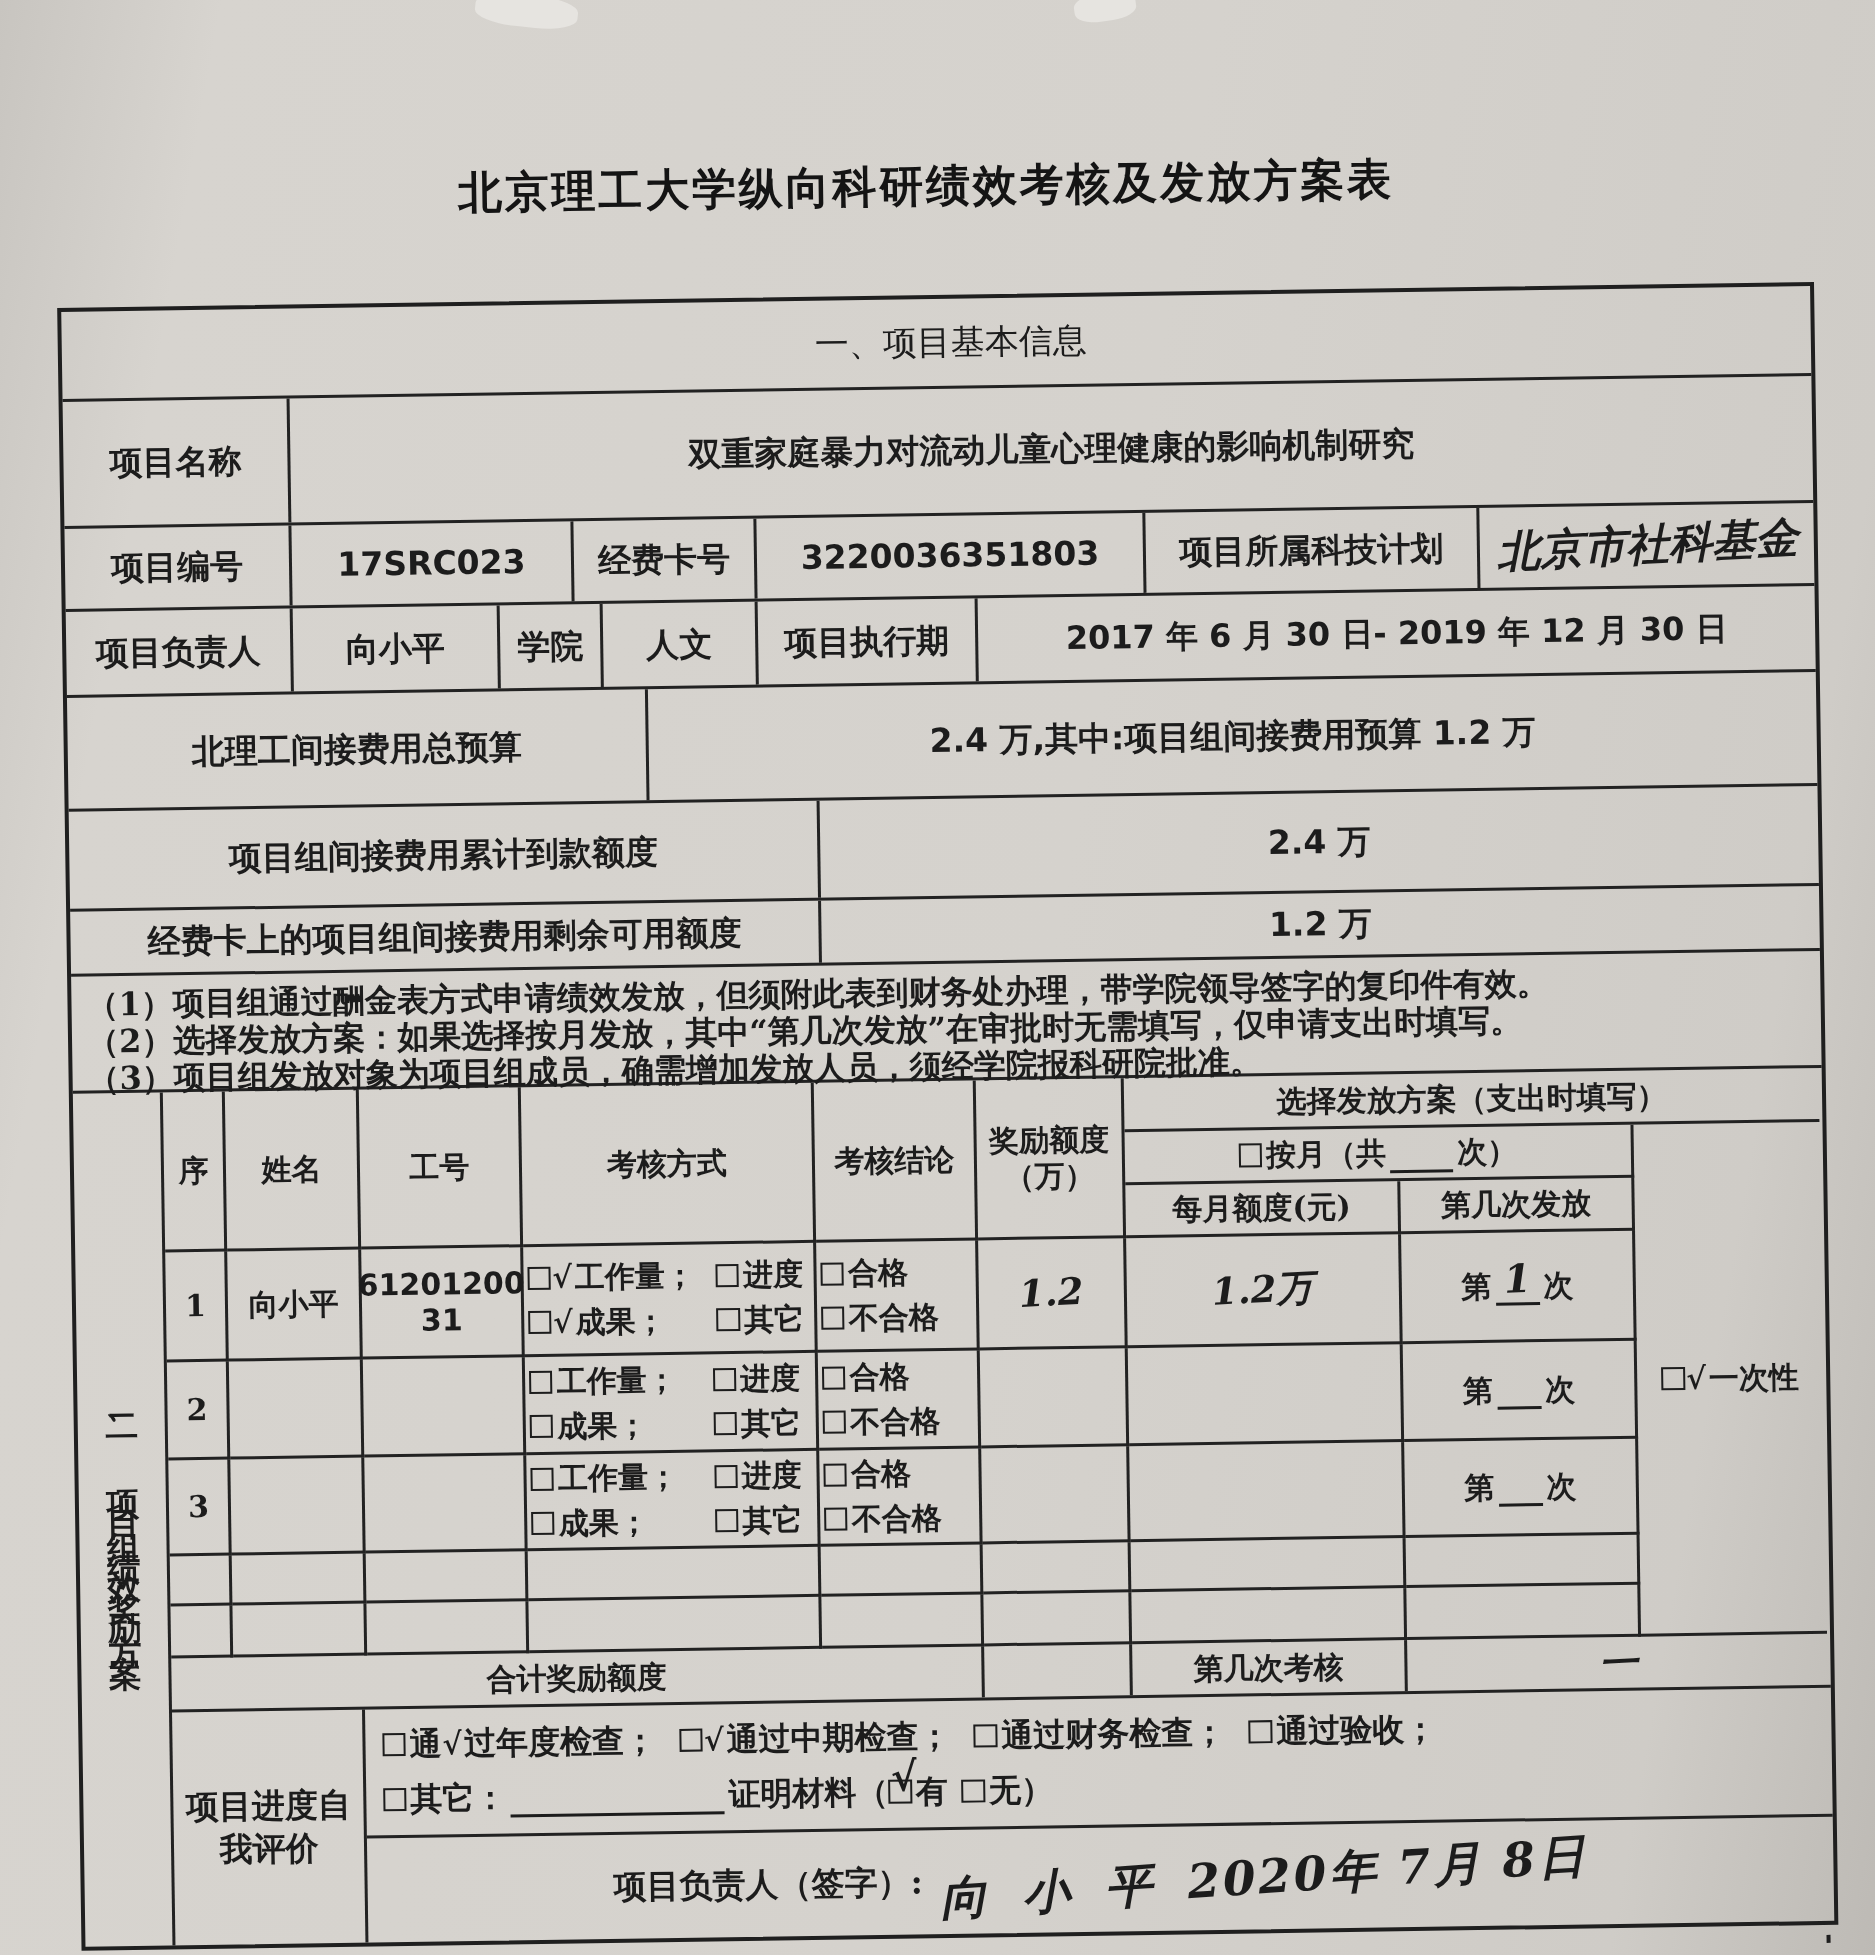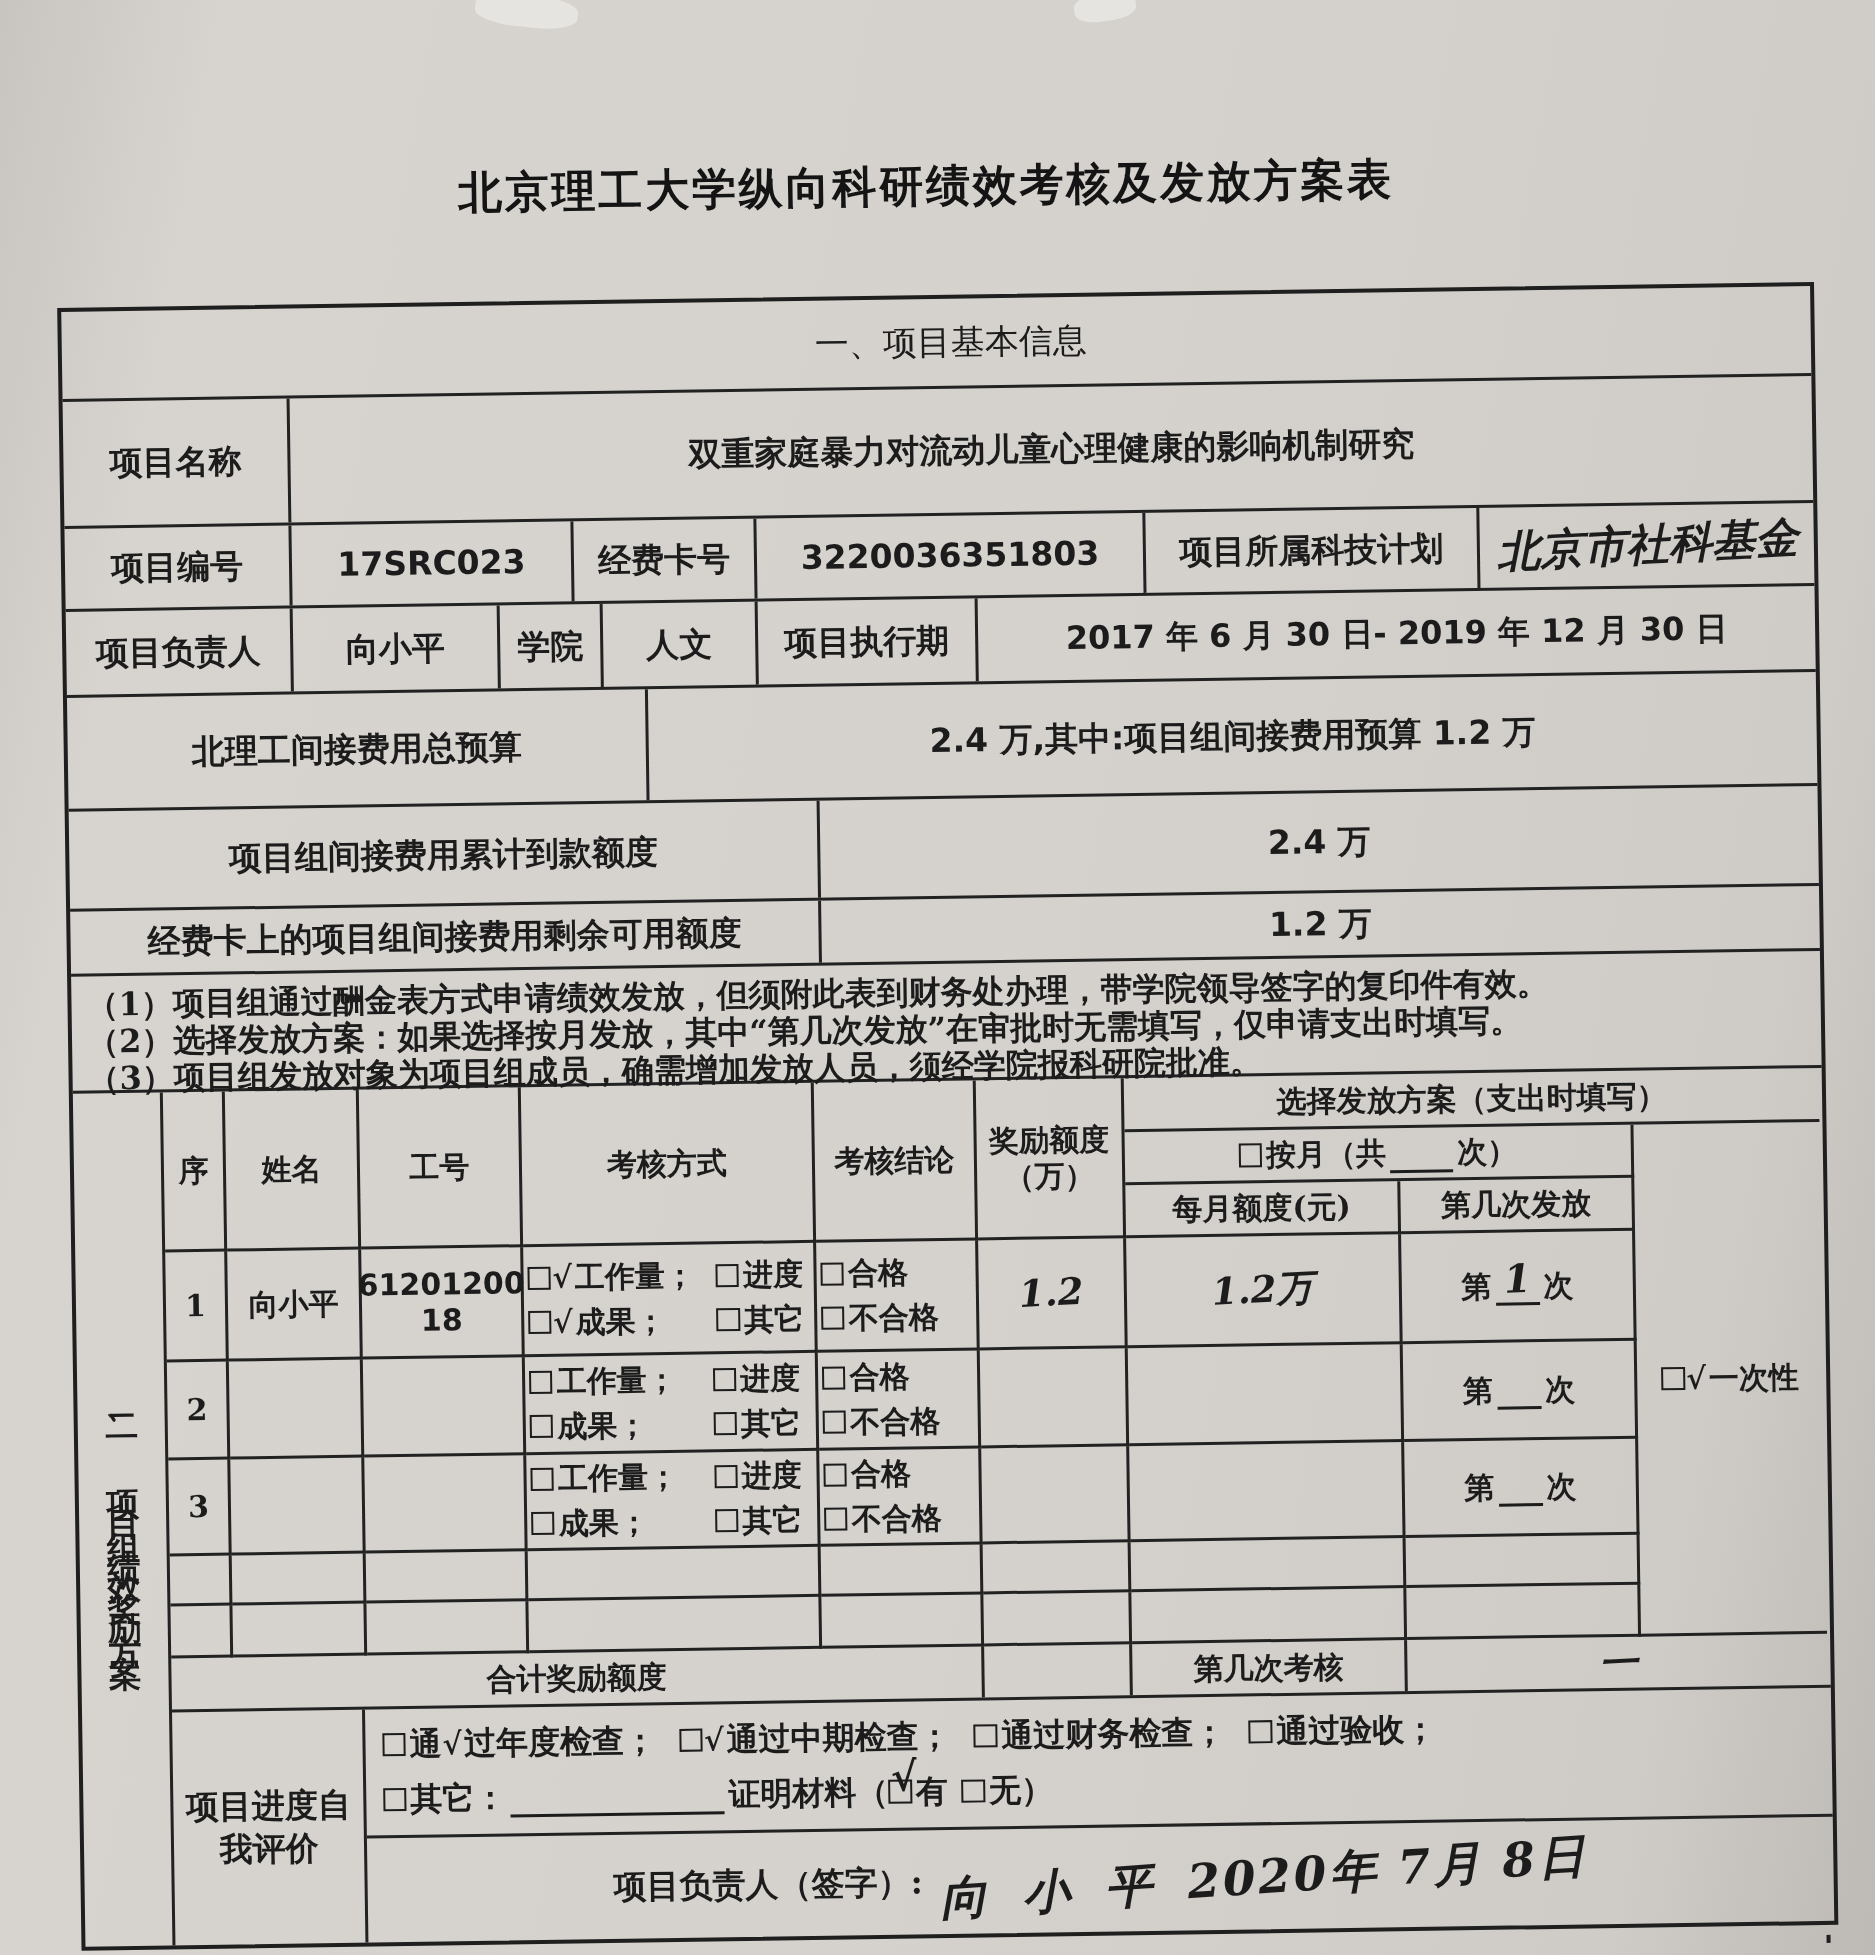--- a/index.html
+++ b/index.html
@@ -154,21 +154,21 @@
                 <span>一次性</span>
               </span>
             </div>
             <div class="g" style="grid-area:3/7/4/8;">每月额度(元)</div>
             <div class="g" style="grid-area:3/8/4/9;">第几次发放</div>
 
             <div class="g" style="grid-area:4/1/5/2;">1</div>
             <div class="g" style="grid-area:4/2/5/3;">向小平</div>
             <div class="g num" style="grid-area:4/3/5/4;">
               <span>61201200</span>
-              <span>18</span>
+              <span>31</span>
             </div>
             <div class="g" style="grid-area:4/4/5/5;align-items:flex-start;">
               <span class="mline">
                 <span class="cb"></span>
                 <span class="check">√</span>
                 <span>工作量；</span>
                 <span style="width:20.7px;"></span>
                 <span class="cb"></span>
                 <span>进度</span>
               </span>

